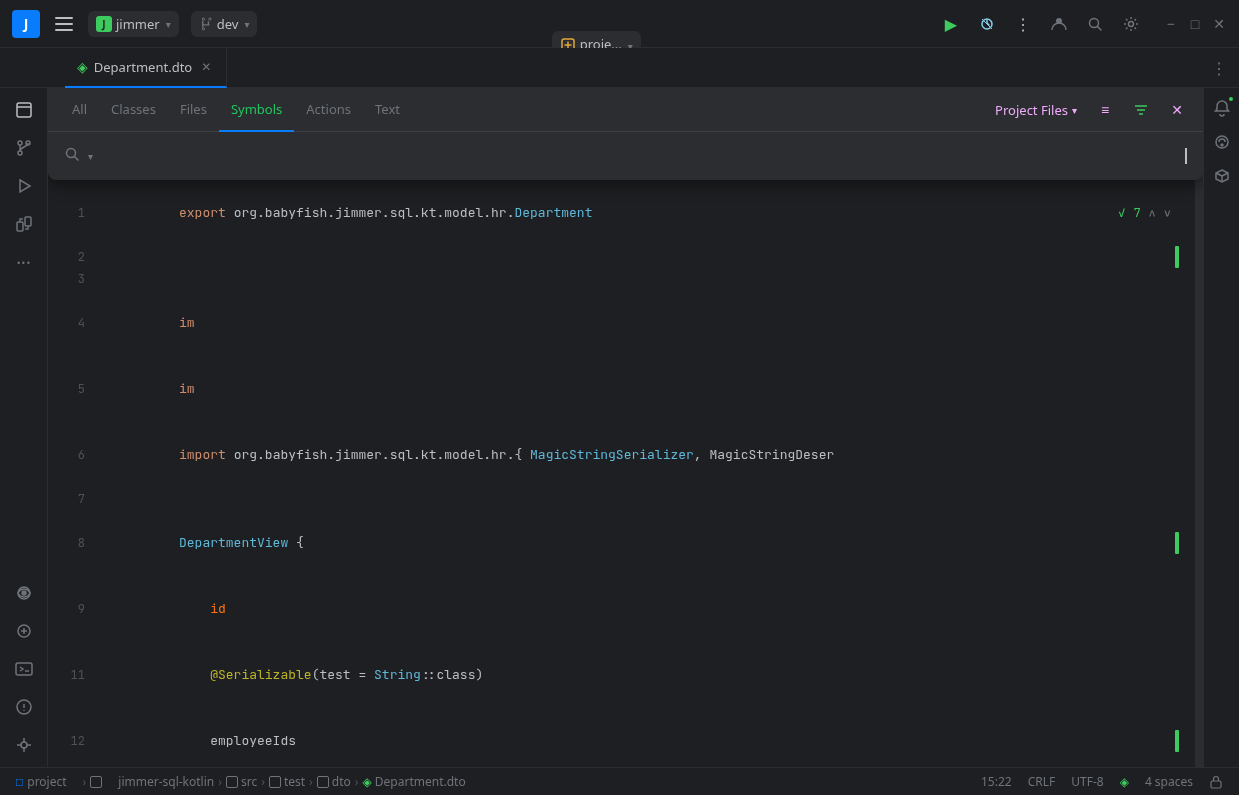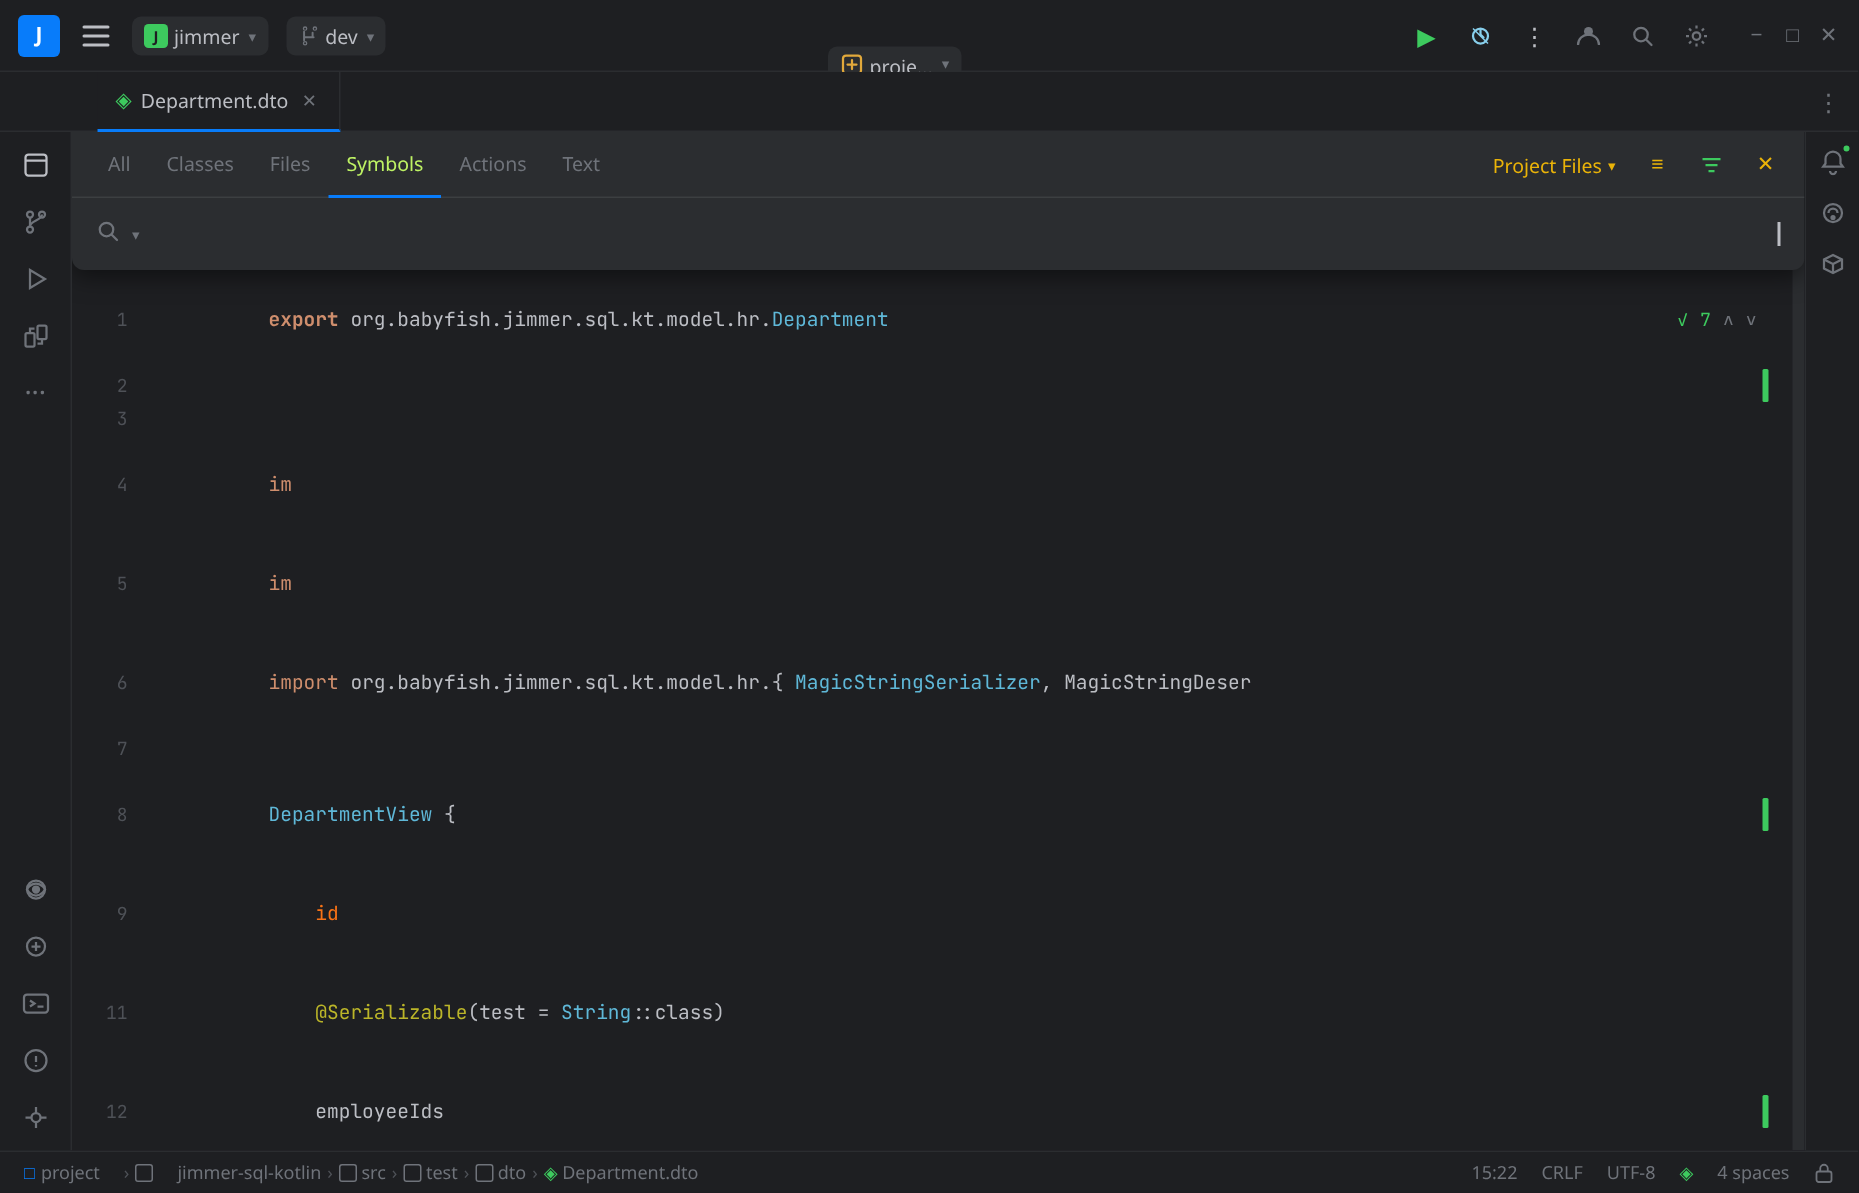--- a/index.html
+++ b/index.html
@@ -47,21 +47,21 @@
     }
     .titlebar-group {
       display: flex; align-items: center; gap: 4px;
       background: #2b2d30; border-radius: 6px; padding: 4px 8px;
       cursor: pointer;
     }
     .titlebar-group-label { color: #bcbec4; font-size: 13px; }
     .titlebar-chevron { color: #6f737a; font-size: 10px; margin-left: 2px; }
     .titlebar-center { flex: 1; display: flex; justify-content: center; }
     .titlebar-project-group {
-      display: flex; align-items: flex-start; gap: 4px;
+      display: flex; align-items: flex-end; gap: 4px;
       background: #2b2d30; border-radius: 6px; padding: 4px 8px;
       cursor: pointer;
       margin-top: 40px;
     }
     .titlebar-actions { display: flex; align-items: center; gap: 4px; }
     .titlebar-action-btn {
       width: 32px; height: 32px;
       display: flex; align-items: center; justify-content: center;
       cursor: pointer; border-radius: 4px; color: #bcbec4;
       font-size: 16px;
@@ -159,21 +159,21 @@
     .code-line {
       display: flex; align-items: center; min-height: 22px;
       padding: 0 8px;
     }
     .line-num {
       width: 40px; text-align: right;
       color: #4e5157; font-size: 12px;
       flex-shrink: 0; padding-right: 16px;
     }
     .line-content { color: #bcbec4; white-space: pre; }
-    .kw-export { color: #cf8e6d; font-weight: bold; }
+    .kw-export { color: #cf8e6d; }
     .kw-import { color: #cf8e6d; }
     .pkg { color: #bcbec4; }
     .class-name { color: #5fb8d8; }
     .annotation { color: #bbb529; }
     .curly { color: #bcbec4; }
 
     
     .editor-scroll {
       position: absolute; right: 0; top: 0; bottom: 0; width: 8px;
       background: #2b2d30; cursor: pointer;
@@ -193,28 +193,28 @@
       padding: 0 12px; border-bottom: 1px solid #3c3f41;
       height: 44px;
     }
     .search-tab {
       padding: 0 12px; height: 44px;
       display: flex; align-items: center;
       cursor: pointer; color: #6f737a; font-size: 13px;
       border-bottom: 2px solid transparent;
       margin-bottom: -1px;
     }
-    .search-tab.active { color: #bef264; border-bottom-color: #087cfa; }
+    .search-tab.active { color: #22c55e; border-bottom-color: #087cfa; }
     .search-tabs-spacer { flex: 1; }
     .search-actions {
       display: flex; align-items: center; gap: 8px;
     }
     .search-action-btn {
       display: flex; align-items: center; gap: 4px;
-      color: #eab308; cursor: pointer; font-size: 13px; padding: 4px 6px;
+      color: #f0abfc; cursor: pointer; font-size: 13px; padding: 4px 6px;
       border-radius: 4px;
     }
     .search-action-icon {
       width: 16px; height: 16px;
       display: flex; align-items: center; justify-content: center;
       font-size: 14px;
     }
     .search-action-icon.highlight { color: #3dca5e; }
 
     

